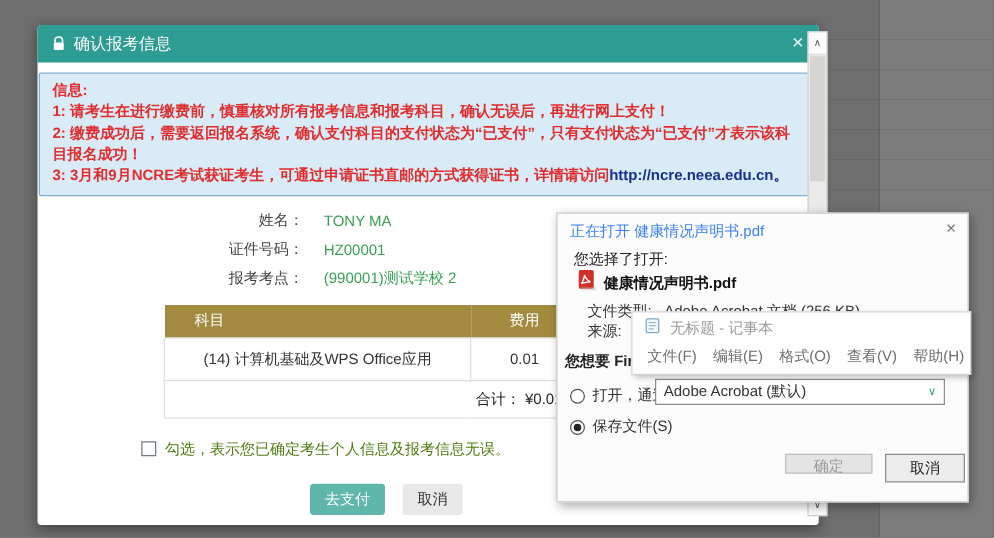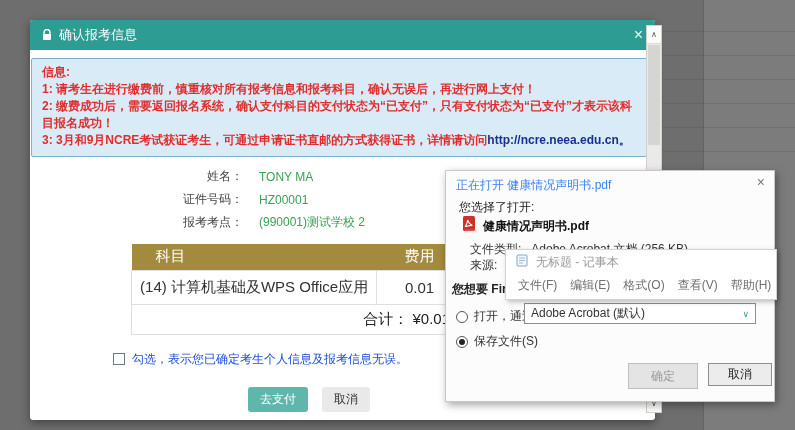--- a/index.html
+++ b/index.html
@@ -17,27 +17,27 @@
   .lock{display:inline-flex;margin-right:7px;}
   .modal-close{margin-left:auto;font-size:16px;color:#eafaf7;cursor:pointer;line-height:1;}
   .modal-body{position:relative;padding:8px 1px;font-size:12px;}
   .notice{background:#d9ebf7;border:1px solid #7eaed0;border-radius:2px;padding:5px 10px 7px;
     color:#e12d2d;font-weight:bold;line-height:17px;font-size:12px;}
   .notice .url{color:#18318f;cursor:pointer;}
   .fields{margin-top:8px;}
   .frow{display:flex;height:23px;align-items:center;}
   .flabel{width:212px;text-align:right;color:#444;}
   .fvalue{margin-left:16px;color:#3aa054;}
-  .fee-table{border-collapse:collapse;margin:10px 0 0 100px;width:332px;font-size:15px;}
+  .fee-table{border-collapse:collapse;margin:10px 0 0 100px;width:332px;font-size:12px;}
   .fee-table th{background:#a28b3f;color:#fff;font-weight:normal;height:26px;}
   .fee-table th.subj{text-align:left;padding-left:24px;width:246px;}
   .fee-table th.fee{width:86px;text-align:center;}
   .fee-table td{border:1px solid #e0e0e0;height:34px;text-align:center;color:#333;}
   .fee-table td.total{height:30px;text-align:right;padding-right:12px;color:#222;}
-  .cbrow{margin:16px 0 0 82px;display:flex;align-items:center;gap:7px;color:#1d4ed8;}
+  .cbrow{margin:16px 0 0 82px;display:flex;align-items:center;gap:7px;color:#4d7c0f;}
   .cb{width:12px;height:12px;border:1px solid #6d7b86;background:#fff;flex:none;cursor:pointer;}
   .modal-actions{position:absolute;left:218px;bottom:8px;display:flex;gap:14px;}
   .btn{border:none;height:25px;font-size:12px;border-radius:3px;cursor:pointer;padding:0 12px;}
   .btn-pay{background:#5fb6aa;color:#fff;font-family:Liberation Serif, serif;}
   .btn-mcancel{background:#e9e9e9;color:#333;}
 
   
   .sbar{position:absolute;left:646px;top:25px;width:16px;height:388px;background:#eceae8;
     border:1px solid #d2d0cd;}
   .sb-btn{position:absolute;left:0;width:14px;height:18px;background:#fbfbfa;color:#555;
@@ -60,21 +60,21 @@
   .dlg-q{position:absolute;top:110px;left:6px;font-weight:bold;color:#222;white-space:nowrap;}
   .radio{width:12px;height:12px;border:1px solid #555;border-radius:50%;background:#fff;
     display:inline-block;position:relative;flex:none;cursor:pointer;}
   .radio.checked::after{content:"";position:absolute;left:2px;top:2px;width:6px;height:6px;
     border-radius:50%;background:#222;}
   .dlg-r1{position:absolute;top:137px;left:10px;display:flex;align-items:center;gap:6px;}
   .dlg-select{position:absolute;top:132px;left:78px;width:232px;height:21px;border:1px solid #8f8f8f;
     background:#fff;display:flex;align-items:center;padding:0 6px;cursor:pointer;}
   .dlg-select .chev{margin-left:auto;color:#2a9d8f;font-size:9px;}
   .dlg-r2{position:absolute;top:162px;left:10px;display:flex;align-items:center;gap:6px;}
-  .dlg-ok{position:absolute;top:192px;left:182px;width:70px;height:26px;background:#e4e4e4;
+  .dlg-ok{position:absolute;top:192px;left:182px;width:70px;height:16px;background:#e4e4e4;
     border:1px solid #bfbfbf;color:#9a9a9a;font-size:12px;cursor:default;}
   .dlg-cancel{position:absolute;top:192px;left:262px;width:64px;height:23px;background:#ececec;
     border:1px solid #8f8f8f;color:#222;font-size:12px;cursor:pointer;}
 
   
   .notepad{position:absolute;left:505px;top:249px;width:272px;height:51px;background:#fff;
     border:1px solid #d4d4d4;box-shadow:2px 2px 5px rgba(0,0,0,.25);}
   .np-titlerow{display:flex;align-items:flex-start;gap:7px;padding:4px 0 0 10px;color:#9a9a9a;font-size:12px;}
   .np-menurow{display:flex;gap:13px;padding:6px 0 0 12px;color:#6f6f6f;font-size:12px;}
   .np-menurow span{cursor:pointer;}

